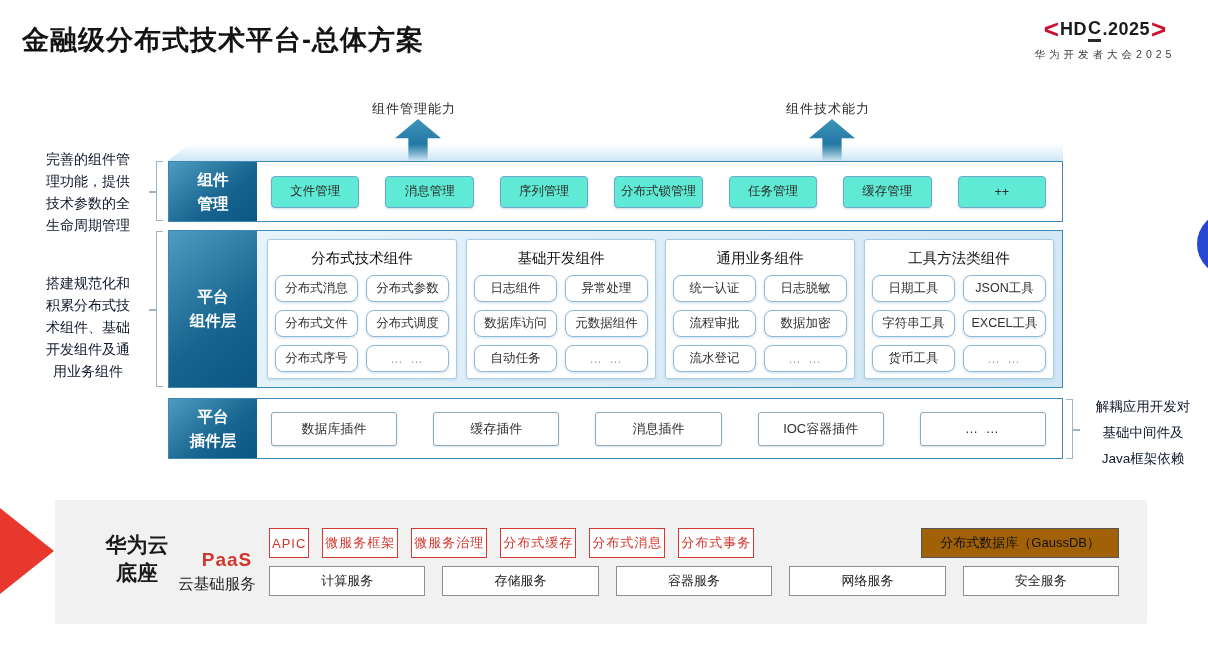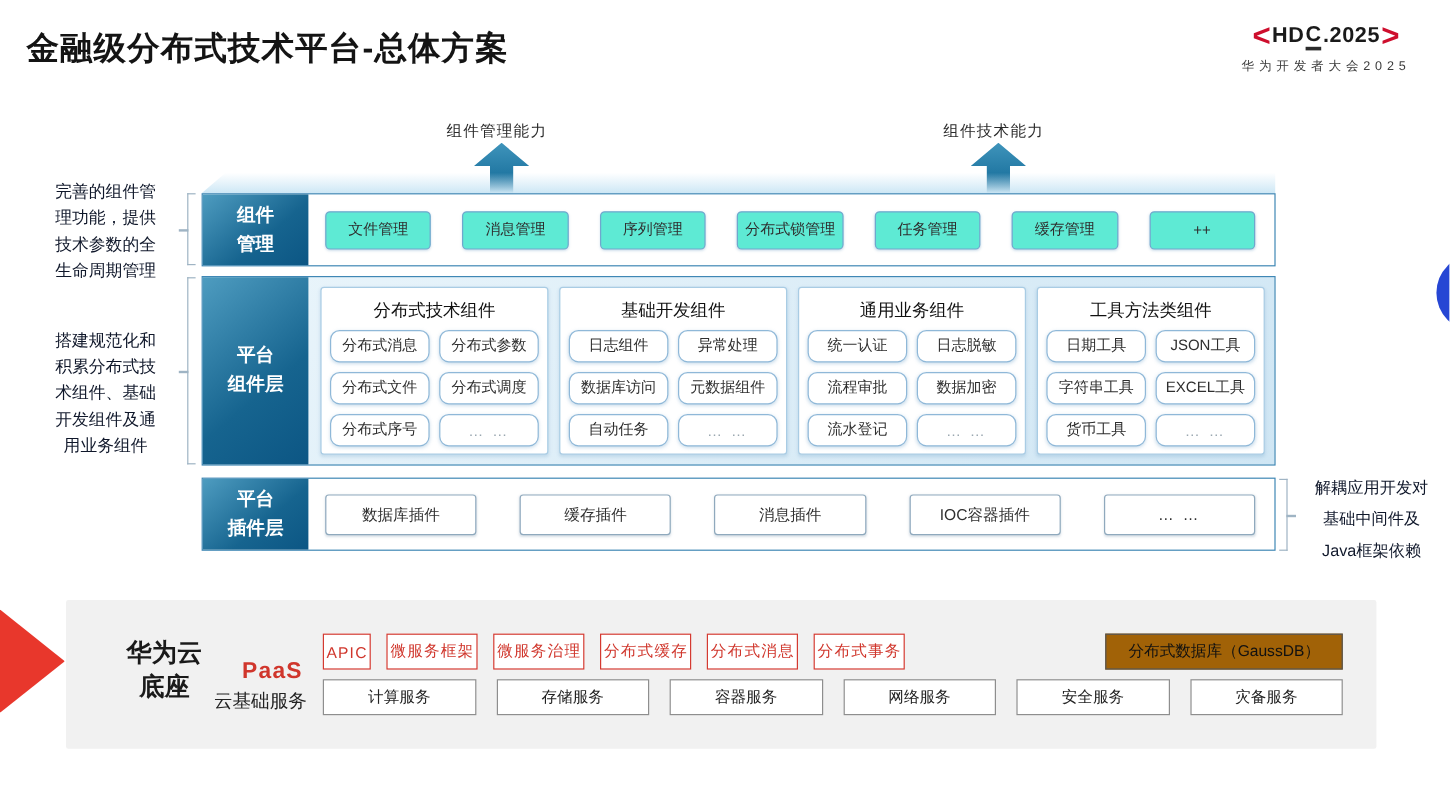--- a/index.html
+++ b/index.html
@@ -231,19 +231,18 @@
       <div class="rchip">分布式事务</div>
       <div class="dbchip">分布式数据库（GaussDB）</div>
     </div>
     <div class="iaas-label">云基础服务</div>
     <div class="iaas-row">
       <div class="kchip">计算服务</div>
       <div class="kchip">存储服务</div>
       <div class="kchip">容器服务</div>
       <div class="kchip">网络服务</div>
       <div class="kchip">安全服务</div>
-      <div class="kchip">灾备服务</div>
     </div>
   </div>
 
   <div class="blue-dot"></div>
 
 </div>
 
 </body></html>

